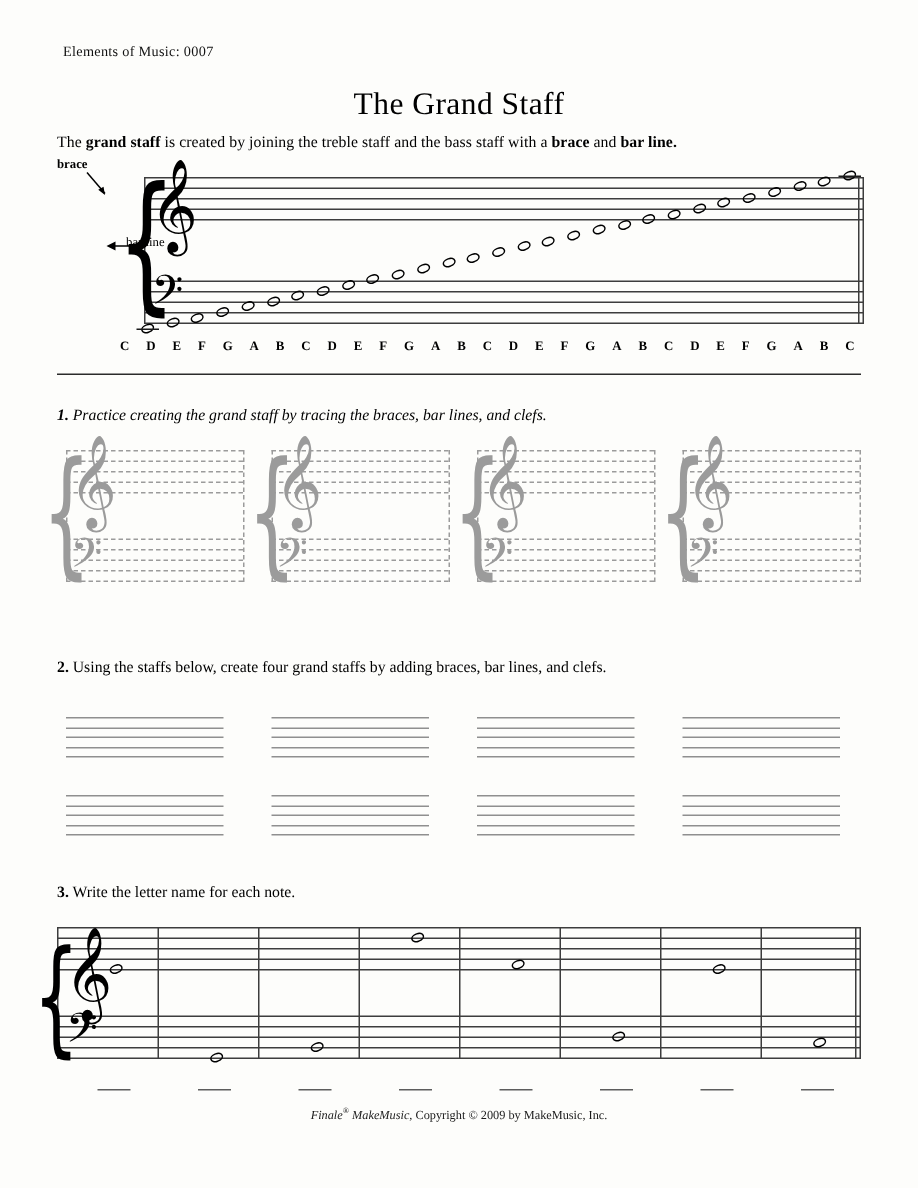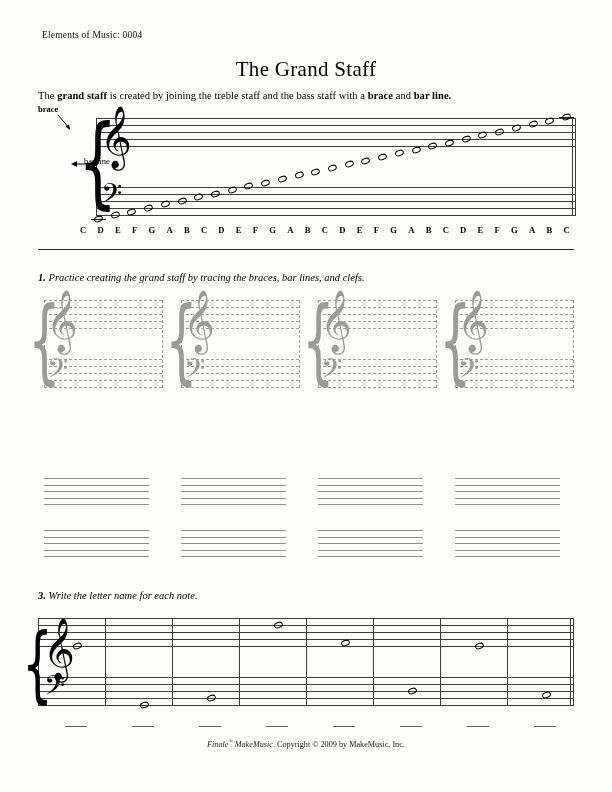--- a/index.html
+++ b/index.html
@@ -188,21 +188,21 @@
     color: #1a1a1a;
   }
   #footer .finale { font-style: italic; }
   #footer sup { font-size: 5.5px; vertical-align: super; }
 </style>
 </head>
 <body>
 
 <div class="page">
 
-  <div id="page-header">Elements of Music: 0004</div>
+  <div id="page-header">Elements of Music: 0007</div>
 
   <div id="intro-line">
     <span>The </span><b>grand staff</b><span> is created by joining the treble staff and the bass staff with a </span><b>brace</b><span> and </span><b>bar line.</b>
   </div>
 
   <div id="doc-title">The Grand Staff</div>
 
   <div id="hero-block">
 
     <div id="hero-label-brace" style="top:0px;left:38px;">brace</div>
@@ -382,20 +382,23 @@
         <div style="position: absolute; left: 0px; top: 80px; width: 118px; border-top: 1px dashed rgb(155, 155, 155);"></div>
         <div style="position: absolute; left: 0px; top: 87px; width: 118px; border-top: 1px dashed rgb(155, 155, 155);"></div>
         <div style="position: absolute; left: 0px; top: 0px; height: 88px; border-left: 1px dashed rgb(155, 155, 155);"></div>
         <div style="position: absolute; left: 118px; top: 0px; height: 88px; border-left: 1px dashed rgb(155, 155, 155);"></div>
         <div class="brace ghost" style="left: -16px; top: -4px; font-size: 92px; transform: scaleX(0.56); transform-origin: left top;">{</div>
         <div class="clef treble ghost" style="left: 2px; top: -6px;">𝄞</div>
         <div class="clef bass ghost" style="left: 3px; top: 55px;">𝄢</div>
       </div>
     </div>
 
+  <div class="instruction" style="left:38px;top:440px;">
+    <span class="num">2.</span><span> Using the staffs below, create four grand staffs by adding braces, bar lines, and clefs.</span>
+  </div>
   <div id="ex2-area">
       <div style="position: absolute; left: 44px; top: 478px; width: 105px; height: 78px;">
         <div style="position: absolute; left: 0px; top: 0px; width: 105px; height: 1px; background: rgb(143, 143, 143);"></div>
         <div style="position: absolute; left: 0px; top: 6.5px; width: 105px; height: 1px; background: rgb(143, 143, 143);"></div>
         <div style="position: absolute; left: 0px; top: 13px; width: 105px; height: 1px; background: rgb(143, 143, 143);"></div>
         <div style="position: absolute; left: 0px; top: 19.5px; width: 105px; height: 1px; background: rgb(143, 143, 143);"></div>
         <div style="position: absolute; left: 0px; top: 26px; width: 105px; height: 1px; background: rgb(143, 143, 143);"></div>
         <div style="position: absolute; left: 0px; top: 52px; width: 105px; height: 1px; background: rgb(143, 143, 143);"></div>
         <div style="position: absolute; left: 0px; top: 58.5px; width: 105px; height: 1px; background: rgb(143, 143, 143);"></div>
         <div style="position: absolute; left: 0px; top: 65px; width: 105px; height: 1px; background: rgb(143, 143, 143);"></div>
@@ -433,21 +436,21 @@
         <div style="position: absolute; left: 0px; top: 19.5px; width: 105px; height: 1px; background: rgb(143, 143, 143);"></div>
         <div style="position: absolute; left: 0px; top: 26px; width: 105px; height: 1px; background: rgb(143, 143, 143);"></div>
         <div style="position: absolute; left: 0px; top: 52px; width: 105px; height: 1px; background: rgb(143, 143, 143);"></div>
         <div style="position: absolute; left: 0px; top: 58.5px; width: 105px; height: 1px; background: rgb(143, 143, 143);"></div>
         <div style="position: absolute; left: 0px; top: 65px; width: 105px; height: 1px; background: rgb(143, 143, 143);"></div>
         <div style="position: absolute; left: 0px; top: 71.5px; width: 105px; height: 1px; background: rgb(143, 143, 143);"></div>
         <div style="position: absolute; left: 0px; top: 78px; width: 105px; height: 1px; background: rgb(143, 143, 143);"></div>
       </div>
     </div>
 
-  <div class="instruction" style="left:38px;top:590px;font-style:italic;">
+  <div class="instruction" style="left:38px;top:590px;">
     <span class="num">3.</span><span> Write the letter name for each note.</span>
   </div>
 
   <div id="ex3-frame">
     <div class="staff" style="left:0px;top:0px;width:536px;height:29px;">
       <div class="sline l0"></div>
       <div class="sline l1"></div>
       <div class="sline l2"></div>
       <div class="sline l3"></div>
       <div class="sline l4"></div>

